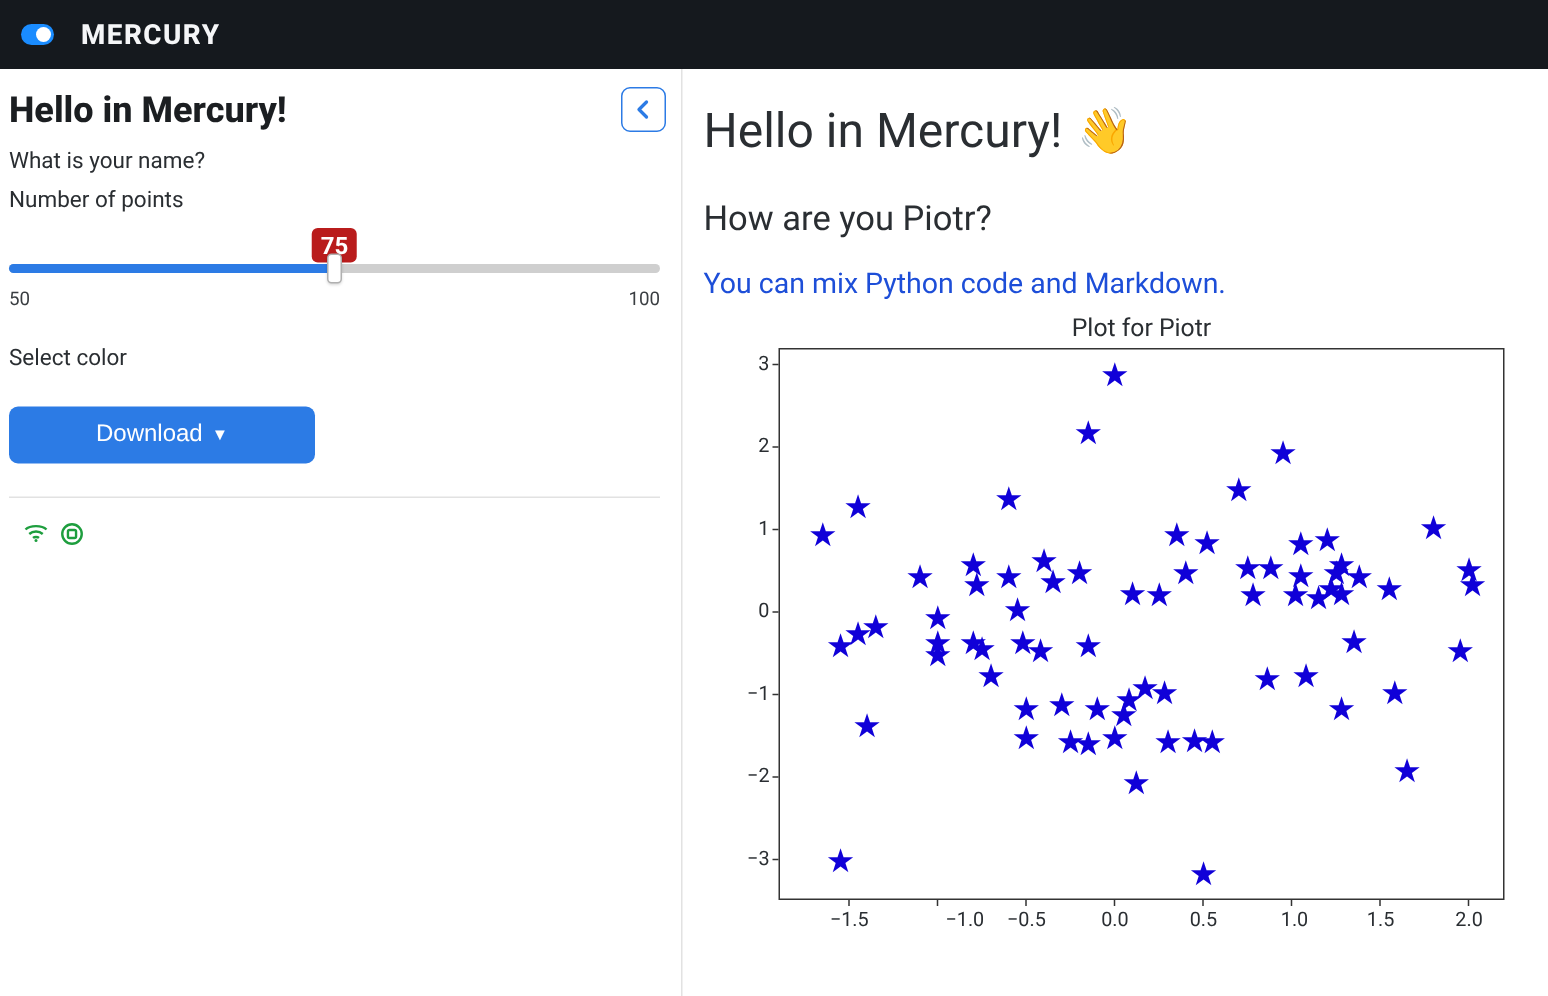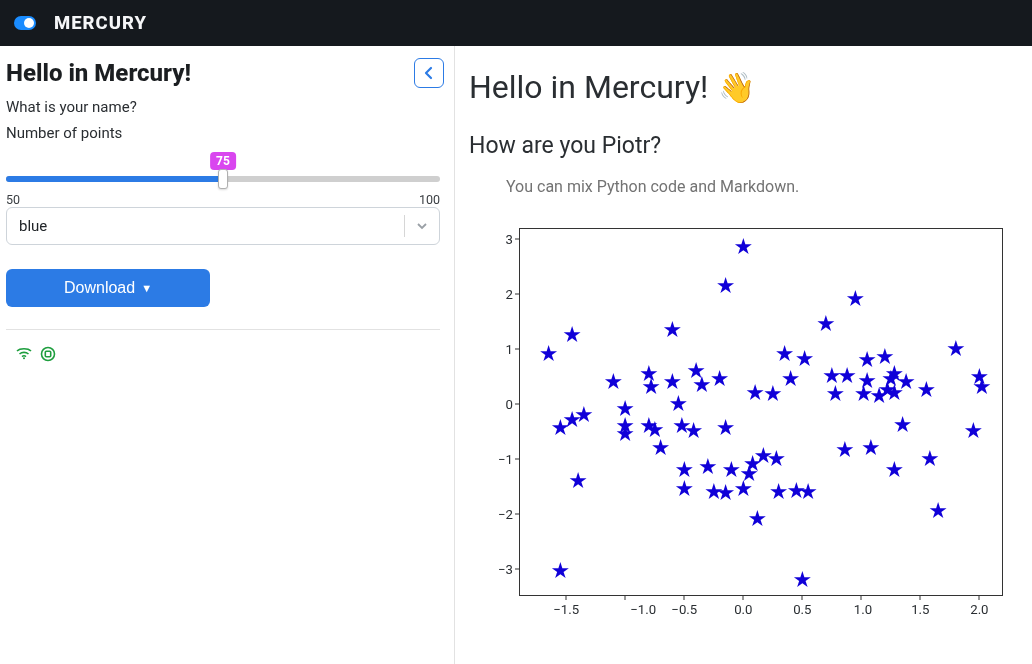--- a/index.html
+++ b/index.html
@@ -121,23 +121,23 @@
     background: #fff;
     border: 1px solid #b0b0b0;
     border-radius: 3px;
     cursor: pointer;
     box-shadow: 0 1px 2px rgba(0,0,0,0.15);
   }
   .slider-badge {
     position: absolute;
     top: -24px;
     transform: translateX(-50%);
-    background: #d946ef;
+    background: #b91c1c;
     color: #fff;
-    font-size: 12px;
+    font-size: 16px;
     font-weight: 700;
     padding: 2px 6px;
     border-radius: 4px;
     min-width: 22px;
     text-align: center;
   }
   .slider-limits {
     display: flex;
     justify-content: space-between;
     width: 434px;
@@ -221,24 +221,23 @@
   .wave {
     font-size: 30px;
   }
   .subtitle {
     font-size: 23px;
     font-weight: 400;
     color: #2a2e32;
     margin-bottom: 18px;
   }
   .body-text {
-    font-size: 16px;
-    color: #737373;
+    font-size: 19px;
+    color: #1d4ed8;
     margin-bottom: 10px;
-    margin-left: 37px;
   }
   .plot {
     position: relative;
     width: 544px;
     height: 420px;
     margin-left: 0px;
   }
   .plot-title {
     position: absolute;
     top: 0;
@@ -324,29 +323,21 @@
       <div class="slider-track">
         <div class="slider-fill" id="slider-fill" style="width: 217px;"></div>
       </div>
       <div class="slider-thumb" id="slider-thumb" style="left: 212px;"></div>
     </div>
     <div class="slider-limits">
       <span>50</span>
       <span>100</span>
     </div>
 
-    <div class="select-wrap">
-      <div class="select-value">blue</div>
-      <div class="select-divider"></div>
-      <div class="select-caret">
-        <svg width="12" height="8" viewBox="0 0 12 8">
-            <path d="M2 2 L6 6 L10 2" stroke="#9aa0a6" stroke-width="1.8" fill="none"></path>
-          </svg>
-      </div>
-    </div>
+    <div class="field-label select-label">Select color</div>
 
     <button class="download-btn">
       <span>Download</span>
       <span class="caret">▼</span>
     </button>
 
     <div class="hr"></div>
 
     <div class="status-icons">
       <svg width="16" height="14" viewBox="0 0 16 14">
@@ -364,20 +355,21 @@
 
   <main class="content">
     <h1 class="content-title">
       <span>Hello in Mercury!</span>
       <span class="wave">👋</span>
     </h1>
     <h2 class="subtitle">How are you Piotr?</h2>
     <p class="body-text">You can mix Python code and Markdown.</p>
 
     <div class="plot">
+      <div class="plot-title">Plot for Piotr</div>
       <div class="plot-axes" id="plot-axes"></div>
 
     <div class="ytick-mark" style="top: 362.537px;"></div>
         <div class="ytick" style="top: 362.537px;">−3</div>
         <div class="ytick-mark" style="top: 307.612px;"></div>
         <div class="ytick" style="top: 307.612px;">−2</div>
         <div class="ytick-mark" style="top: 252.687px;"></div>
         <div class="ytick" style="top: 252.687px;">−1</div>
         <div class="ytick-mark" style="top: 197.761px;"></div>
         <div class="ytick" style="top: 197.761px;">0</div>

